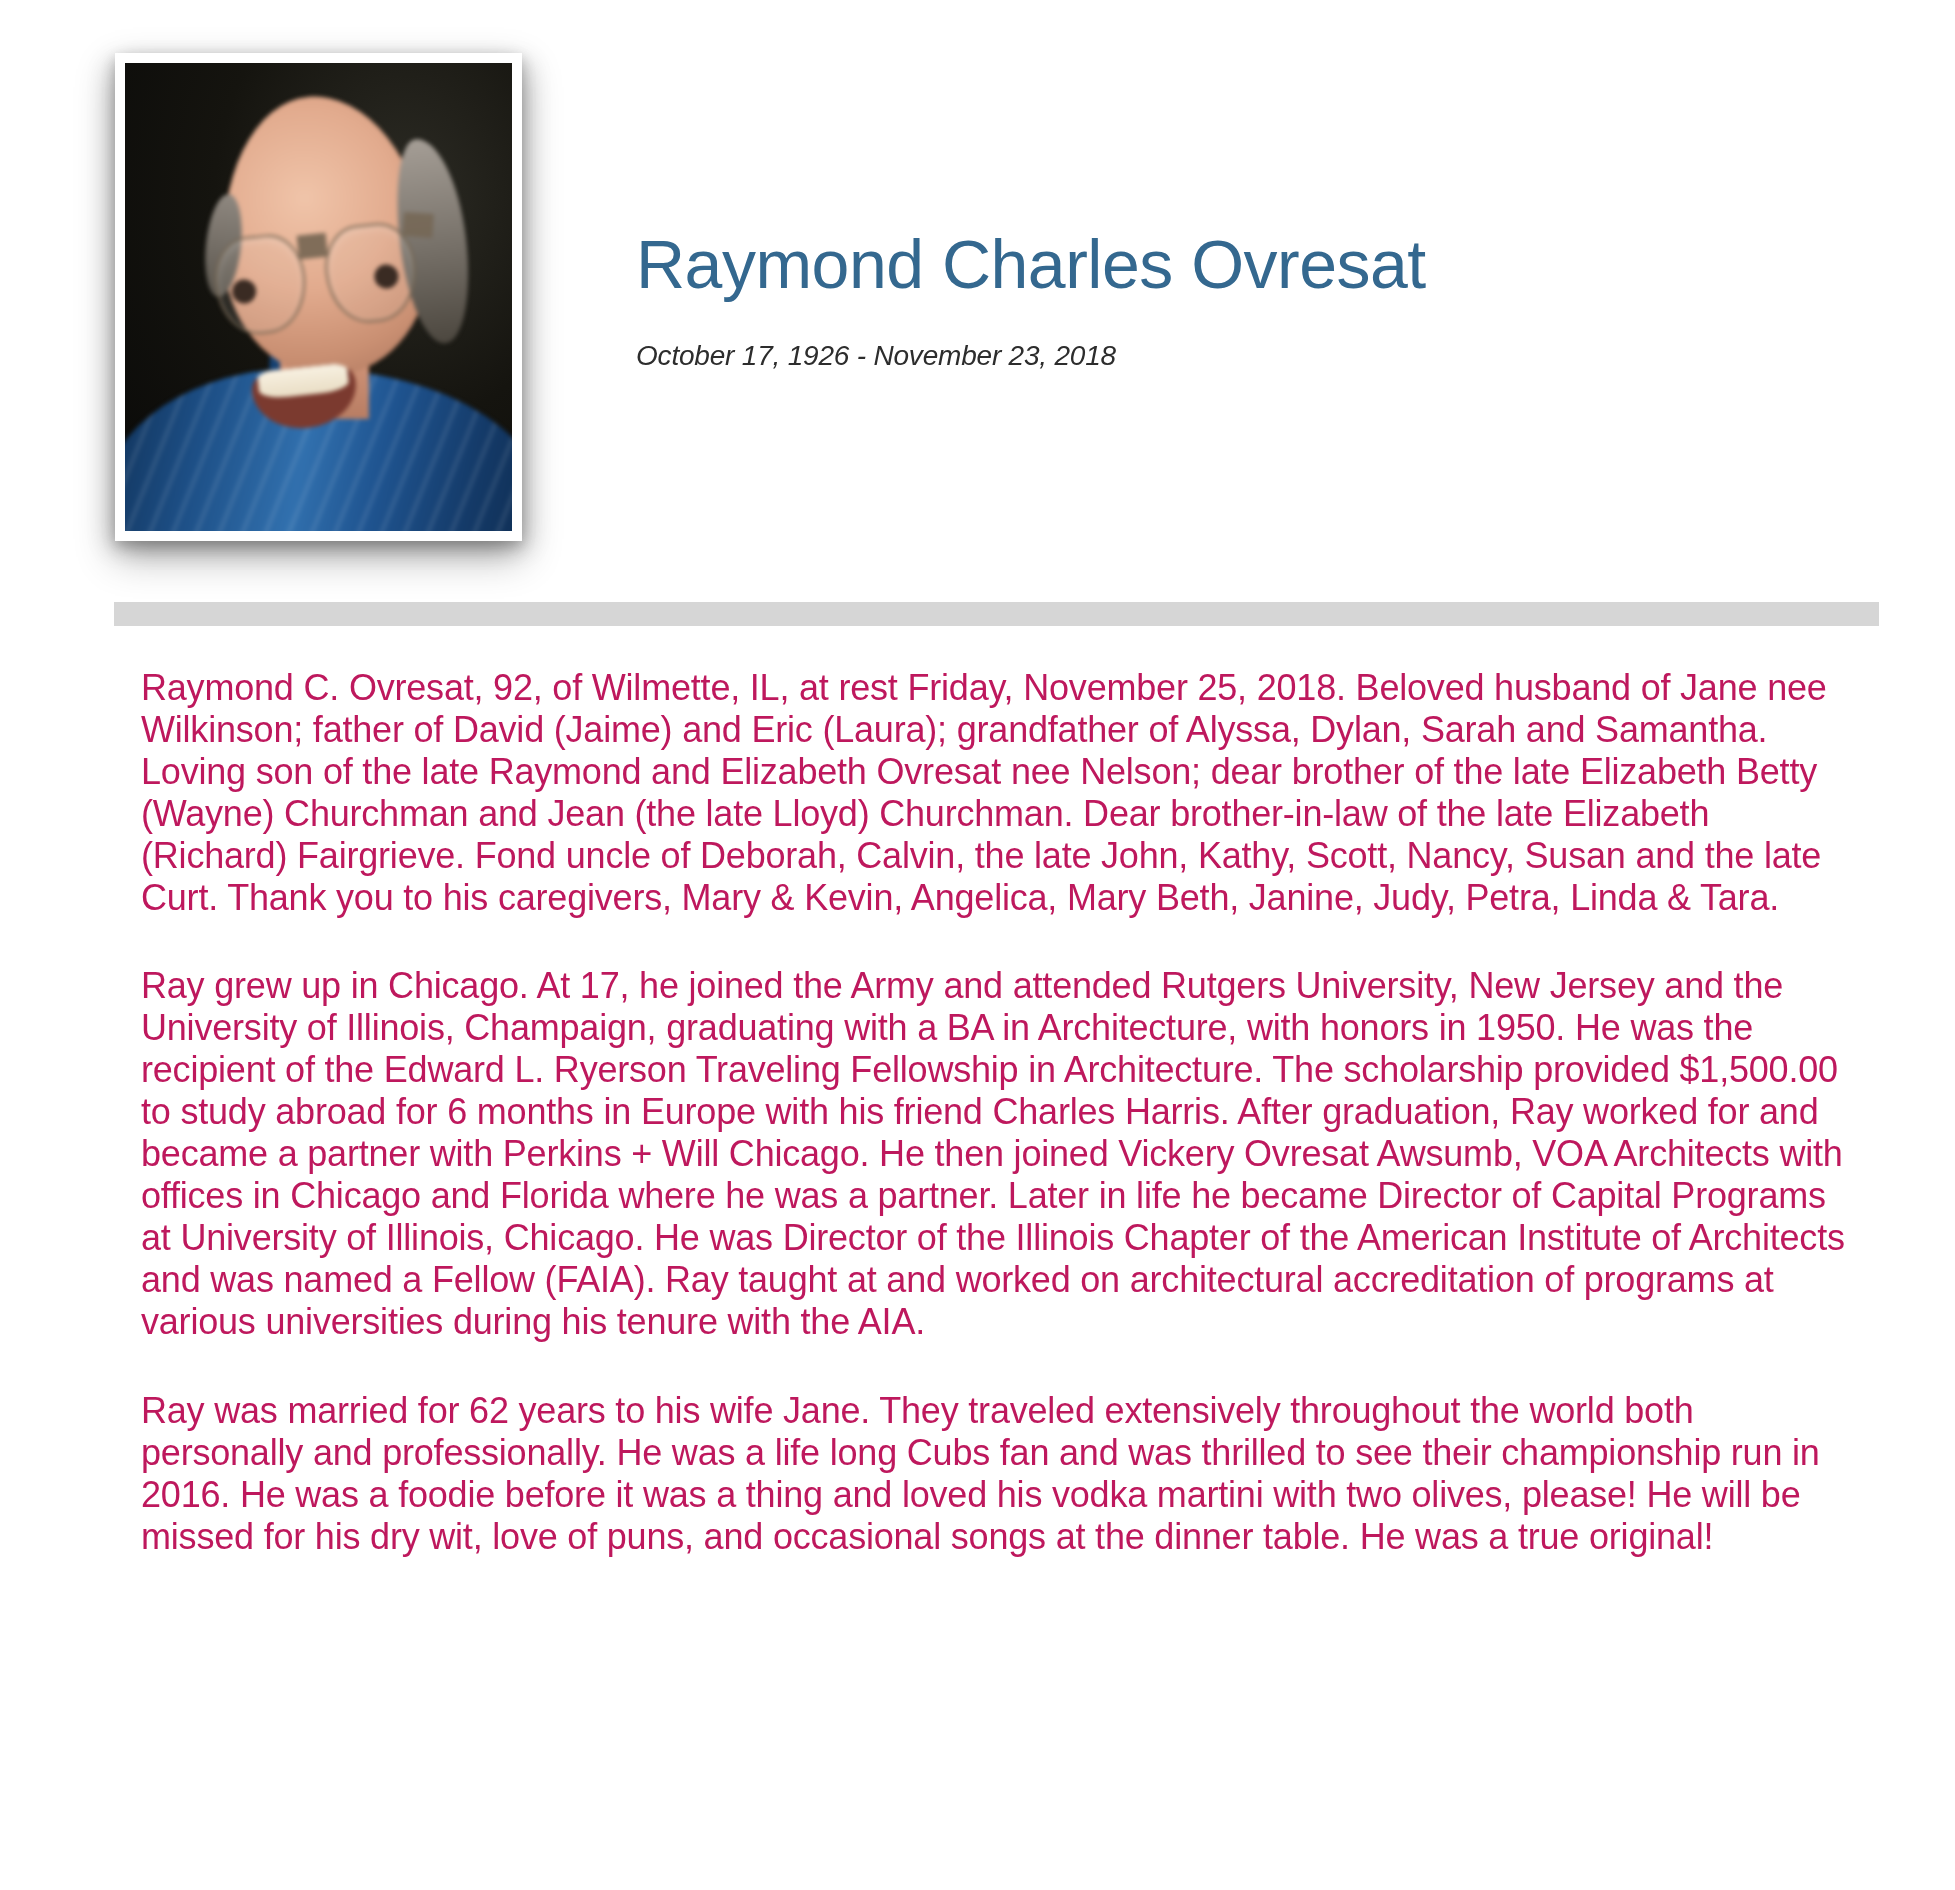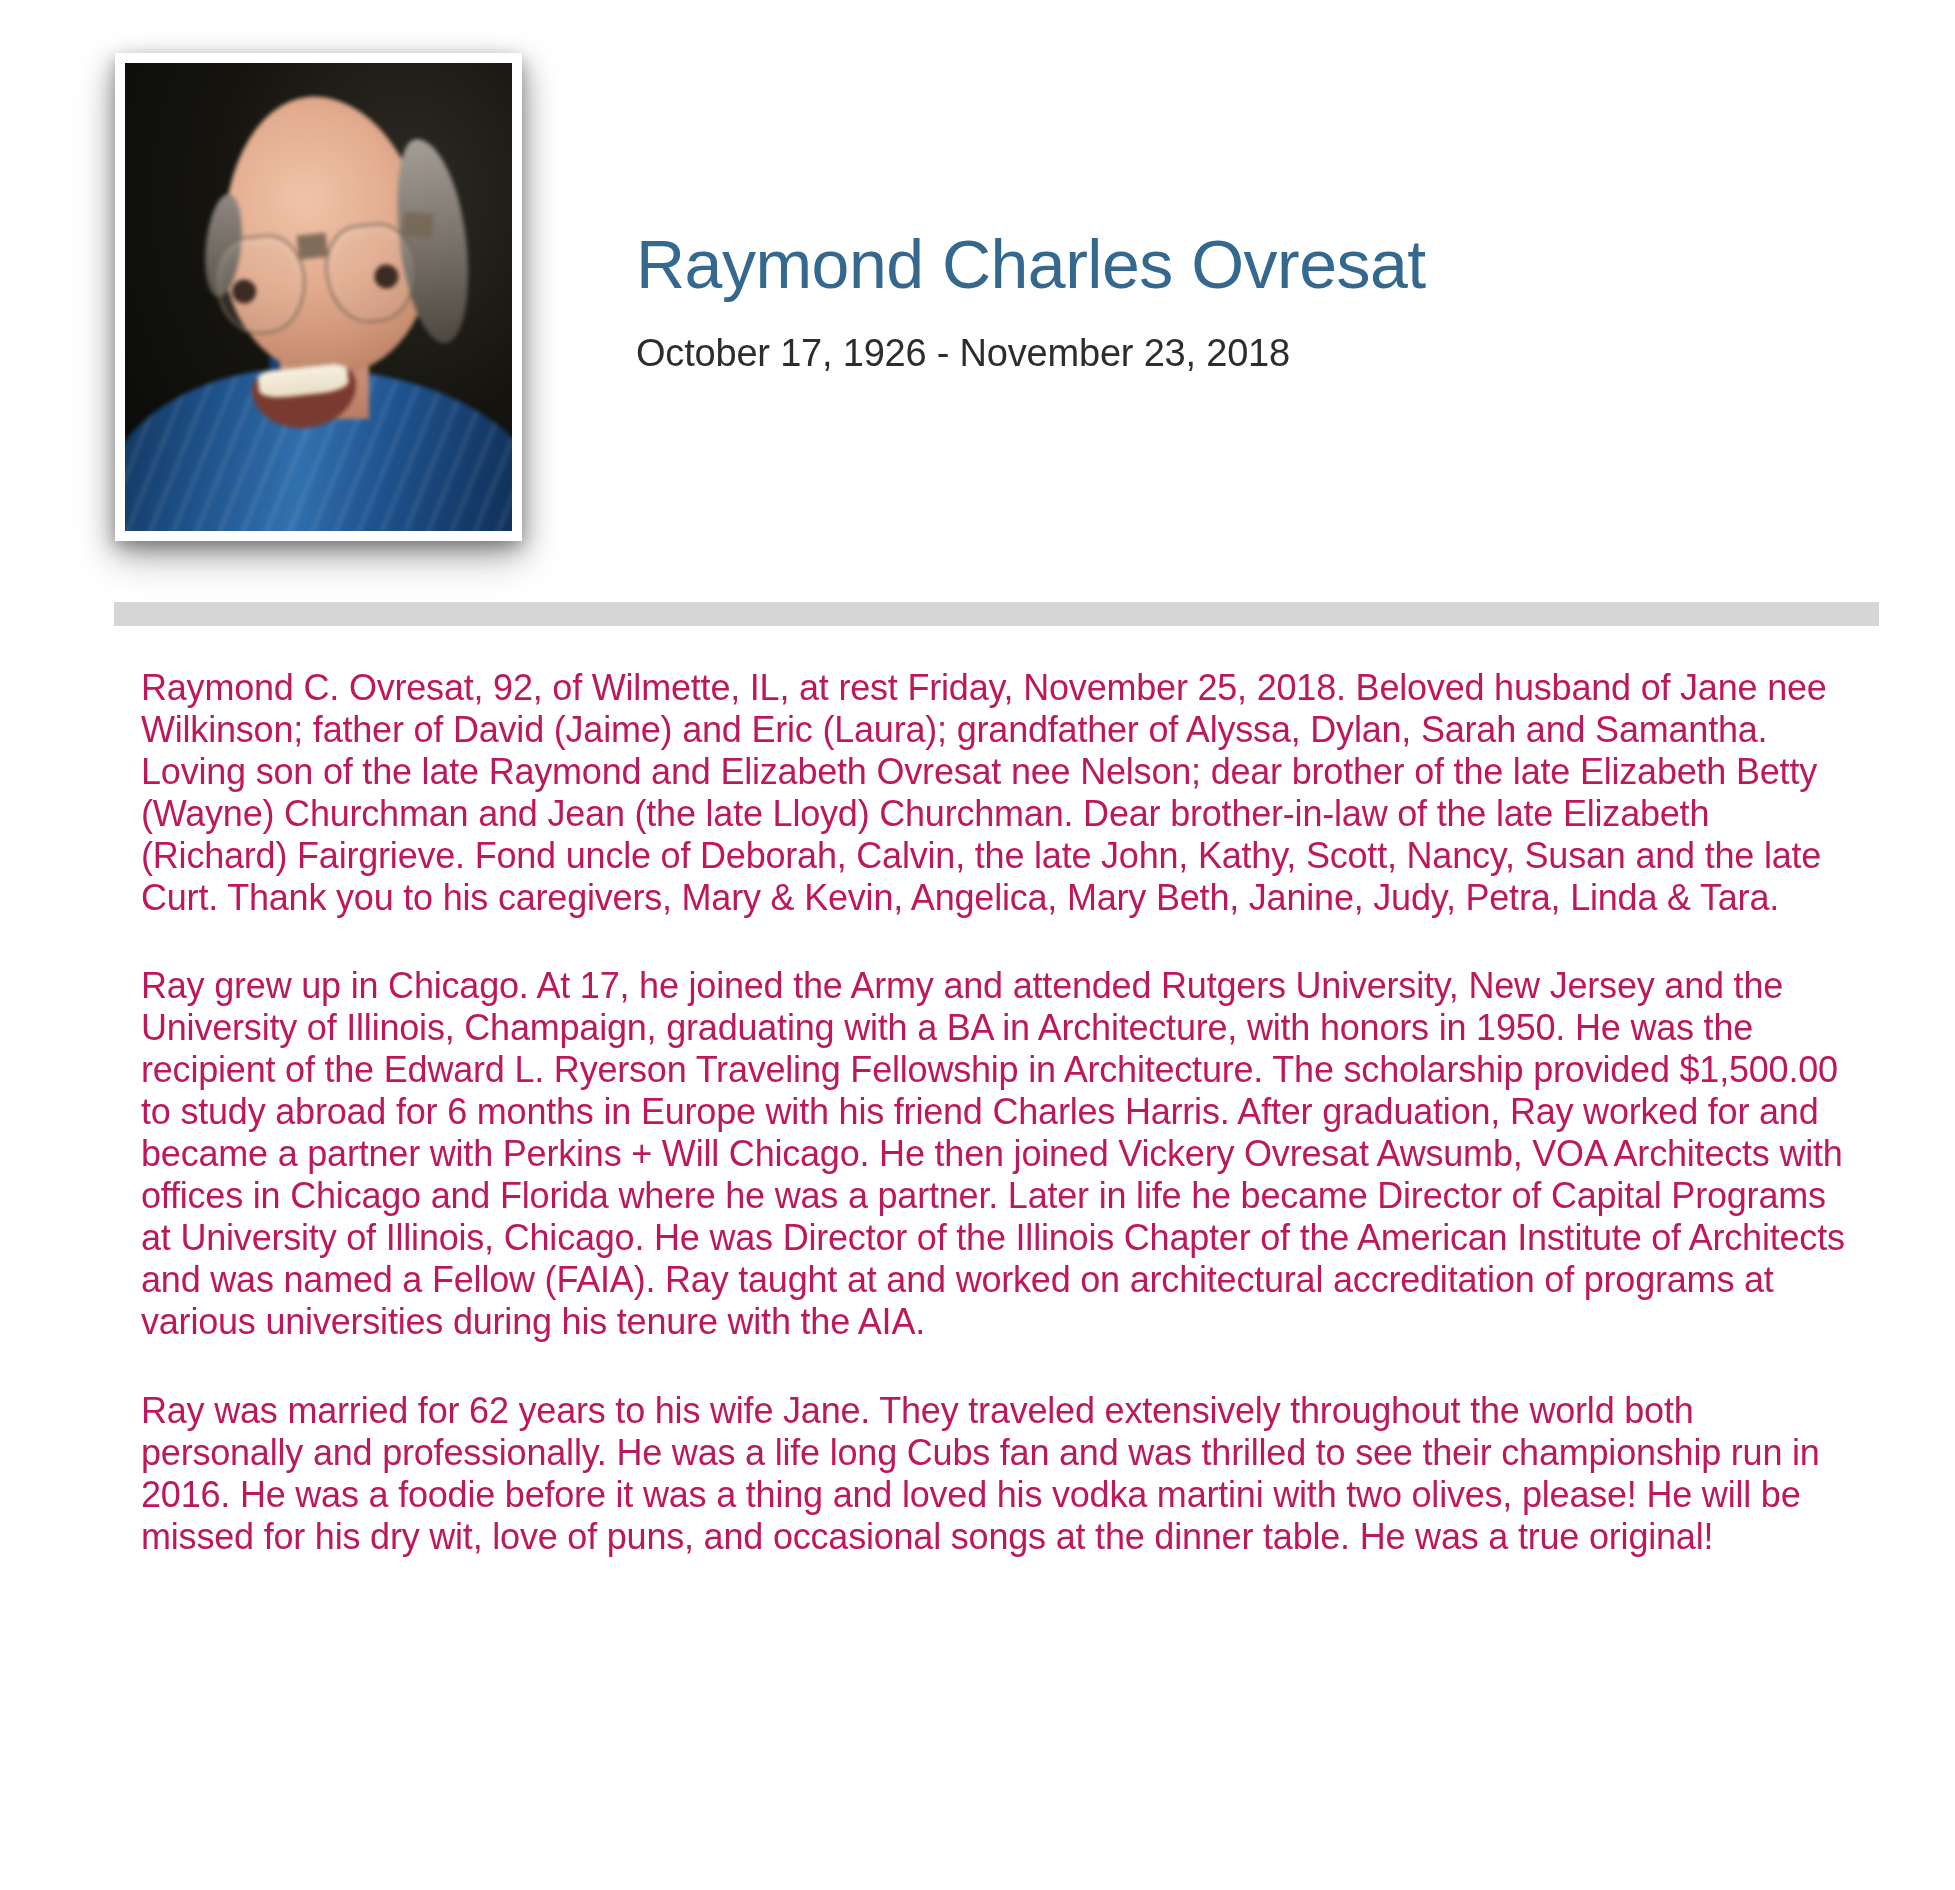--- a/index.html
+++ b/index.html
@@ -99,22 +99,22 @@
     transform: rotate(-9deg) skewX(-12deg);
   }
 
   
   .title-block{ position:absolute; left:600px; top:192px; }
   .page-title{
     font-size:68px; line-height:1.06; font-weight:400;
     letter-spacing:-0.5px;
   }
   .page-dates{
-    margin-top:8px; font-size:38px; line-height:1.15;
-    color:#2d2d2d; letter-spacing:-0.2px;
+    margin-top:16px; font-size:28px; line-height:1.15;
+    color:#2d2d2d; letter-spacing:-0.2px;font-style:italic;
   }
 
   
   .divider{
     position:absolute; left:102px; top:590px;
     width:1765px; height:2.3px; border:none;
   }
 
   
   .obituary{

